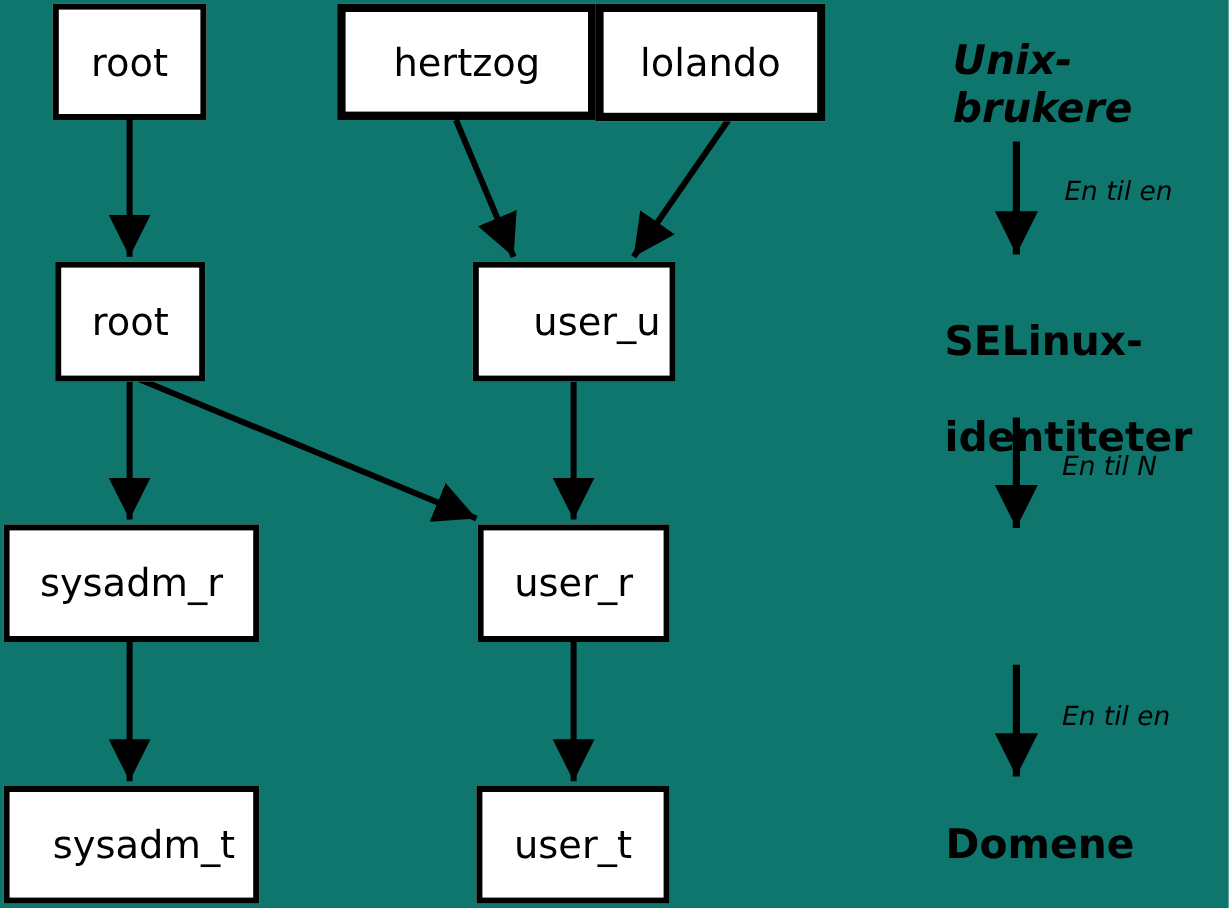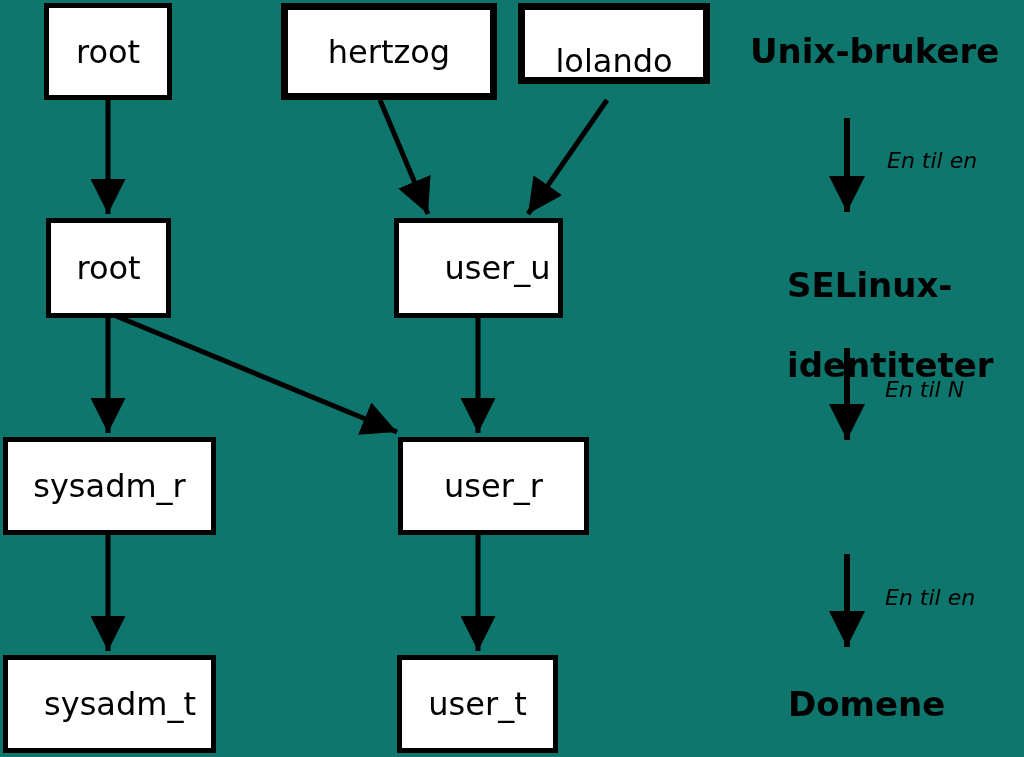--- a/index.html
+++ b/index.html
@@ -83,46 +83,46 @@
     <line x1="847" y1="348" x2="847" y2="440" stroke="#000" stroke-width="6" marker-end="url(#ah2)"></line>
     <line x1="847" y1="554" x2="847" y2="647" stroke="#000" stroke-width="6" marker-end="url(#ah2)"></line>
   </svg>
 
   <div class="node" style="left:44px; top:3px; width:128px; height:97px;">
     <span>root</span>
   </div>
   <div class="node thick" style="left:281px; top:3px; width:216px; height:97px;">
     <span>hertzog</span>
   </div>
-  <div class="node thick" style="left:518px; top:3px; width:192px; height:81px;align-items:flex-end;">
+  <div class="node thick" style="left:496px; top:3px; width:192px; height:98px;">
     <span>lolando</span>
   </div>
 
   <div class="node" style="left:46px; top:218px; width:125px; height:100px;">
     <span>root</span>
   </div>
   <div class="node" style="left:394px; top:218px; width:169px; height:100px;padding-left:38px;">
     <span>user_u</span>
   </div>
 
   <div class="node" style="left:3px; top:437px; width:213px; height:98px;">
     <span>sysadm_r</span>
   </div>
-  <div class="node" style="left:398px; top:437px; width:191px; height:98px;">
+  <div class="node" style="left:398px; top:437px; width:160px; height:98px;">
     <span>user_r</span>
   </div>
 
   <div class="node" style="left:3px; top:655px; width:213px; height:98px;padding-left:21px;">
     <span>sysadm_t</span>
   </div>
   <div class="node" style="left:397px; top:655px; width:161px; height:98px;">
     <span>user_t</span>
   </div>
 
-  <div class="lvl" style="left:750px; top:31px;">Unix-brukere</div>
+  <div class="lvl" style="left:794px; top:31px;font-style:italic;">Unix-brukere</div>
 
   <div class="rel" style="left:887px; top:150px;">En til en</div>
 
   <div class="lvl" style="left:787px; top:225px;">
     <span style="display:block;">SELinux-</span>
     <span style="display:block;">identiteter</span>
   </div>
 
   <div class="rel" style="left:885px; top:379px;">En til N</div>
 

